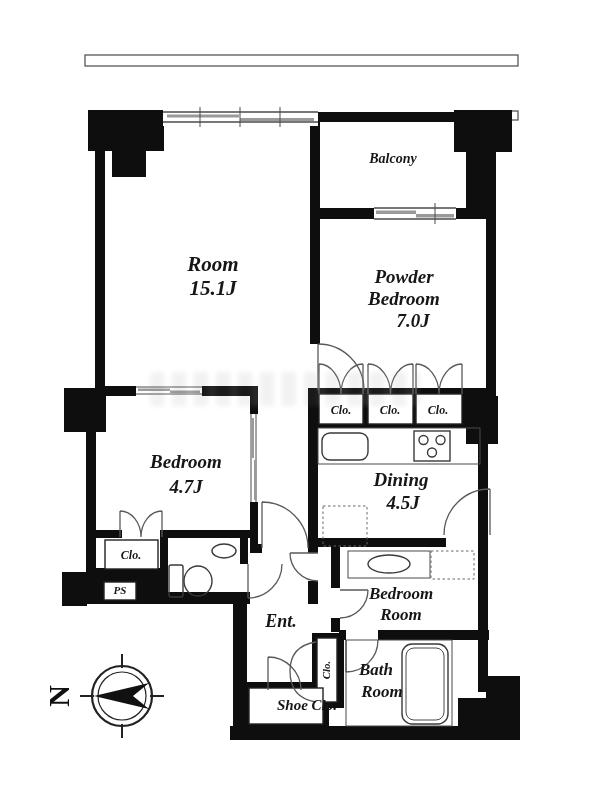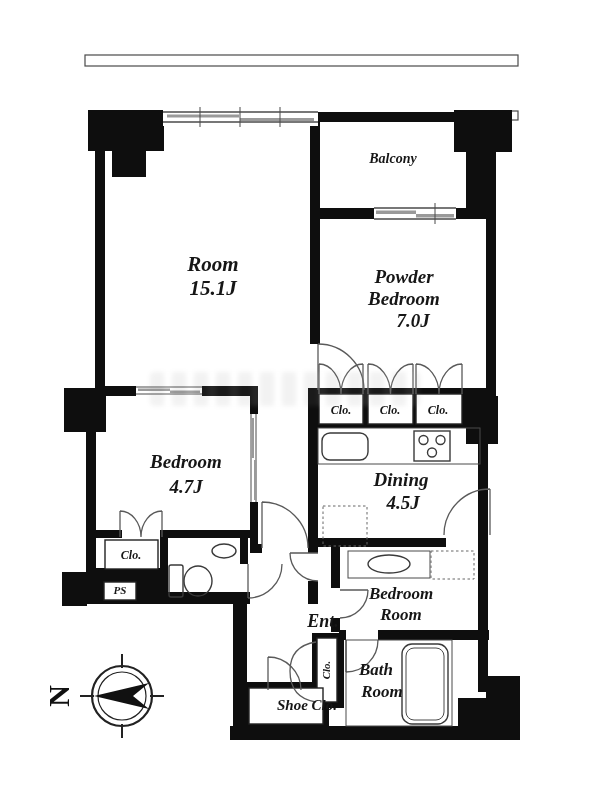--- a/index.html
+++ b/index.html
@@ -205,21 +205,21 @@
 <div class="lbl f19" style="left:401px;top:480px;">Dining</div>
 <div class="lbl f19" style="left:403px;top:503px;">4.5J</div>
 
 <div class="lbl f12" style="left:341px;top:410px;">Clo.</div>
 <div class="lbl f12" style="left:390px;top:410px;">Clo.</div>
 <div class="lbl f12" style="left:438px;top:410px;">Clo.</div>
 
 <div class="lbl f12" style="left:131px;top:555px;">Clo.</div>
 <div class="lbl f9" style="left:120px;top:591px;">PS</div>
 
-<div class="lbl f18" style="left:281px;top:621px;margin-left:42px;">Ent.</div>
+<div class="lbl f18" style="left:281px;top:621px;">Ent.</div>
 
 <div class="lbl f17" style="left:401px;top:594px;">Bedroom</div>
 <div class="lbl f17" style="left:401px;top:615px;">Room</div>
 
 <div class="lbl f17" style="left:376px;top:670px;">Bath</div>
 <div class="lbl f17" style="left:382px;top:692px;">Room</div>
 
 <div class="lbl f11 rot" style="left:327px;top:670px;">Clo.</div>
 
 <div class="lbl f15" style="left:286px;top:706px;">Shoe Clo.</div>

